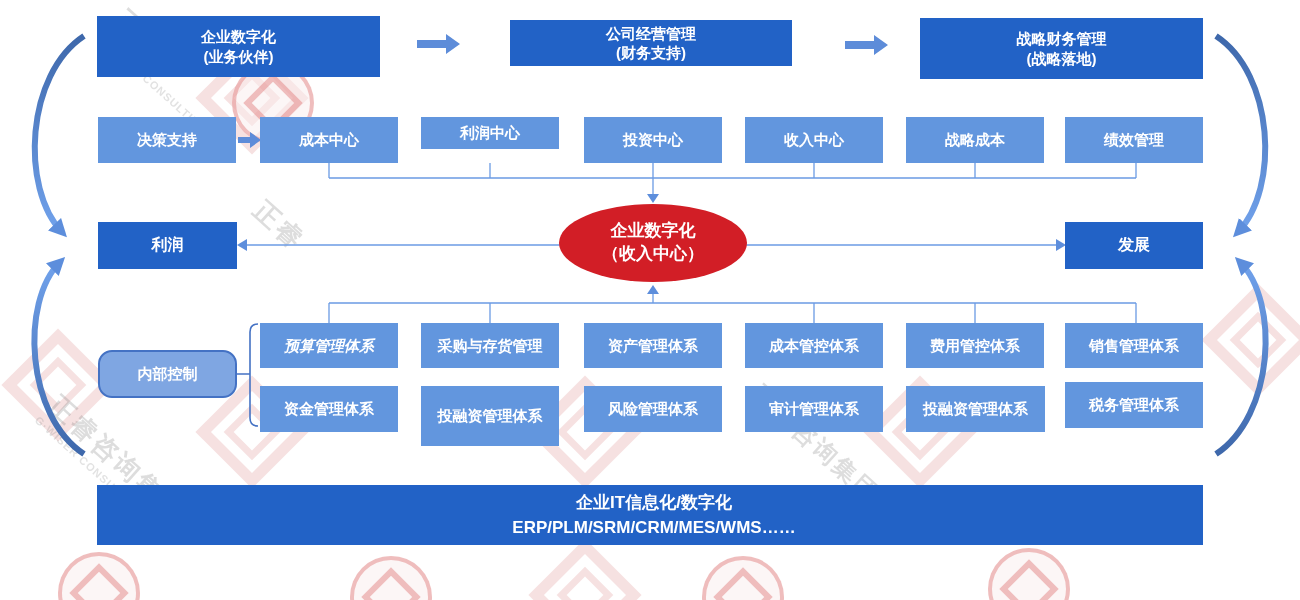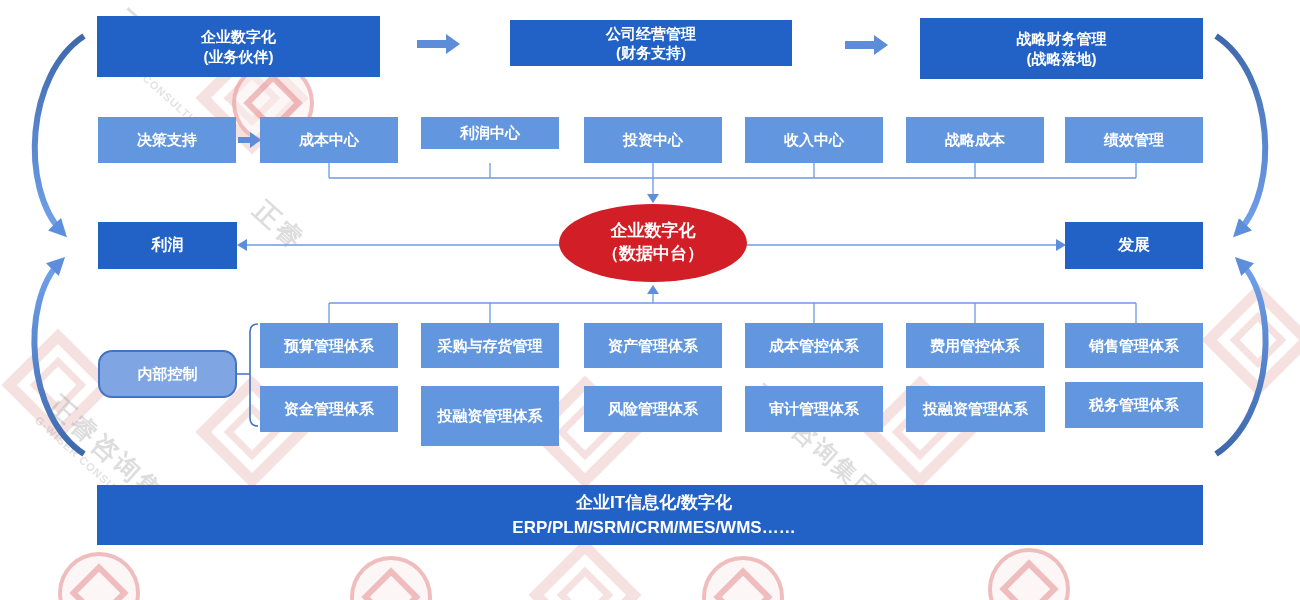--- a/index.html
+++ b/index.html
@@ -164,35 +164,35 @@
   </div>
   <div class="box light f15" style="left:906px;top:117px;width:138px;height:46px;">
     <div>战略成本</div>
   </div>
   <div class="box light f15" style="left:1065px;top:117px;width:138px;height:46px;">
     <div>绩效管理</div>
   </div>
 
   <div class="ellipse">
     <div>企业数字化</div>
-    <div>（数据中台）</div>
+    <div>（收入中心）</div>
   </div>
 
   <div class="box dark f16" style="left:98px;top:222px;width:139px;height:47px;">
     <div>利润</div>
   </div>
   <div class="box dark f16" style="left:1065px;top:222px;width:138px;height:47px;">
     <div>发展</div>
   </div>
 
   <div class="box ctrl f15" style="left:98px;top:350px;width:139px;height:48px;border-radius:14px;">
     <div>内部控制</div>
   </div>
 
-  <div class="box light f15" style="left:260px;top:323px;width:138px;height:45px;">
+  <div class="box light f15" style="left:260px;top:323px;width:138px;height:45px;font-style:italic;">
     <div>预算管理体系</div>
   </div>
   <div class="box light f15" style="left:421px;top:323px;width:138px;height:45px;">
     <div>采购与存货管理</div>
   </div>
   <div class="box light f15" style="left:584px;top:323px;width:138px;height:45px;">
     <div>资产管理体系</div>
   </div>
   <div class="box light f15" style="left:745px;top:323px;width:138px;height:45px;">
     <div>成本管控体系</div>

